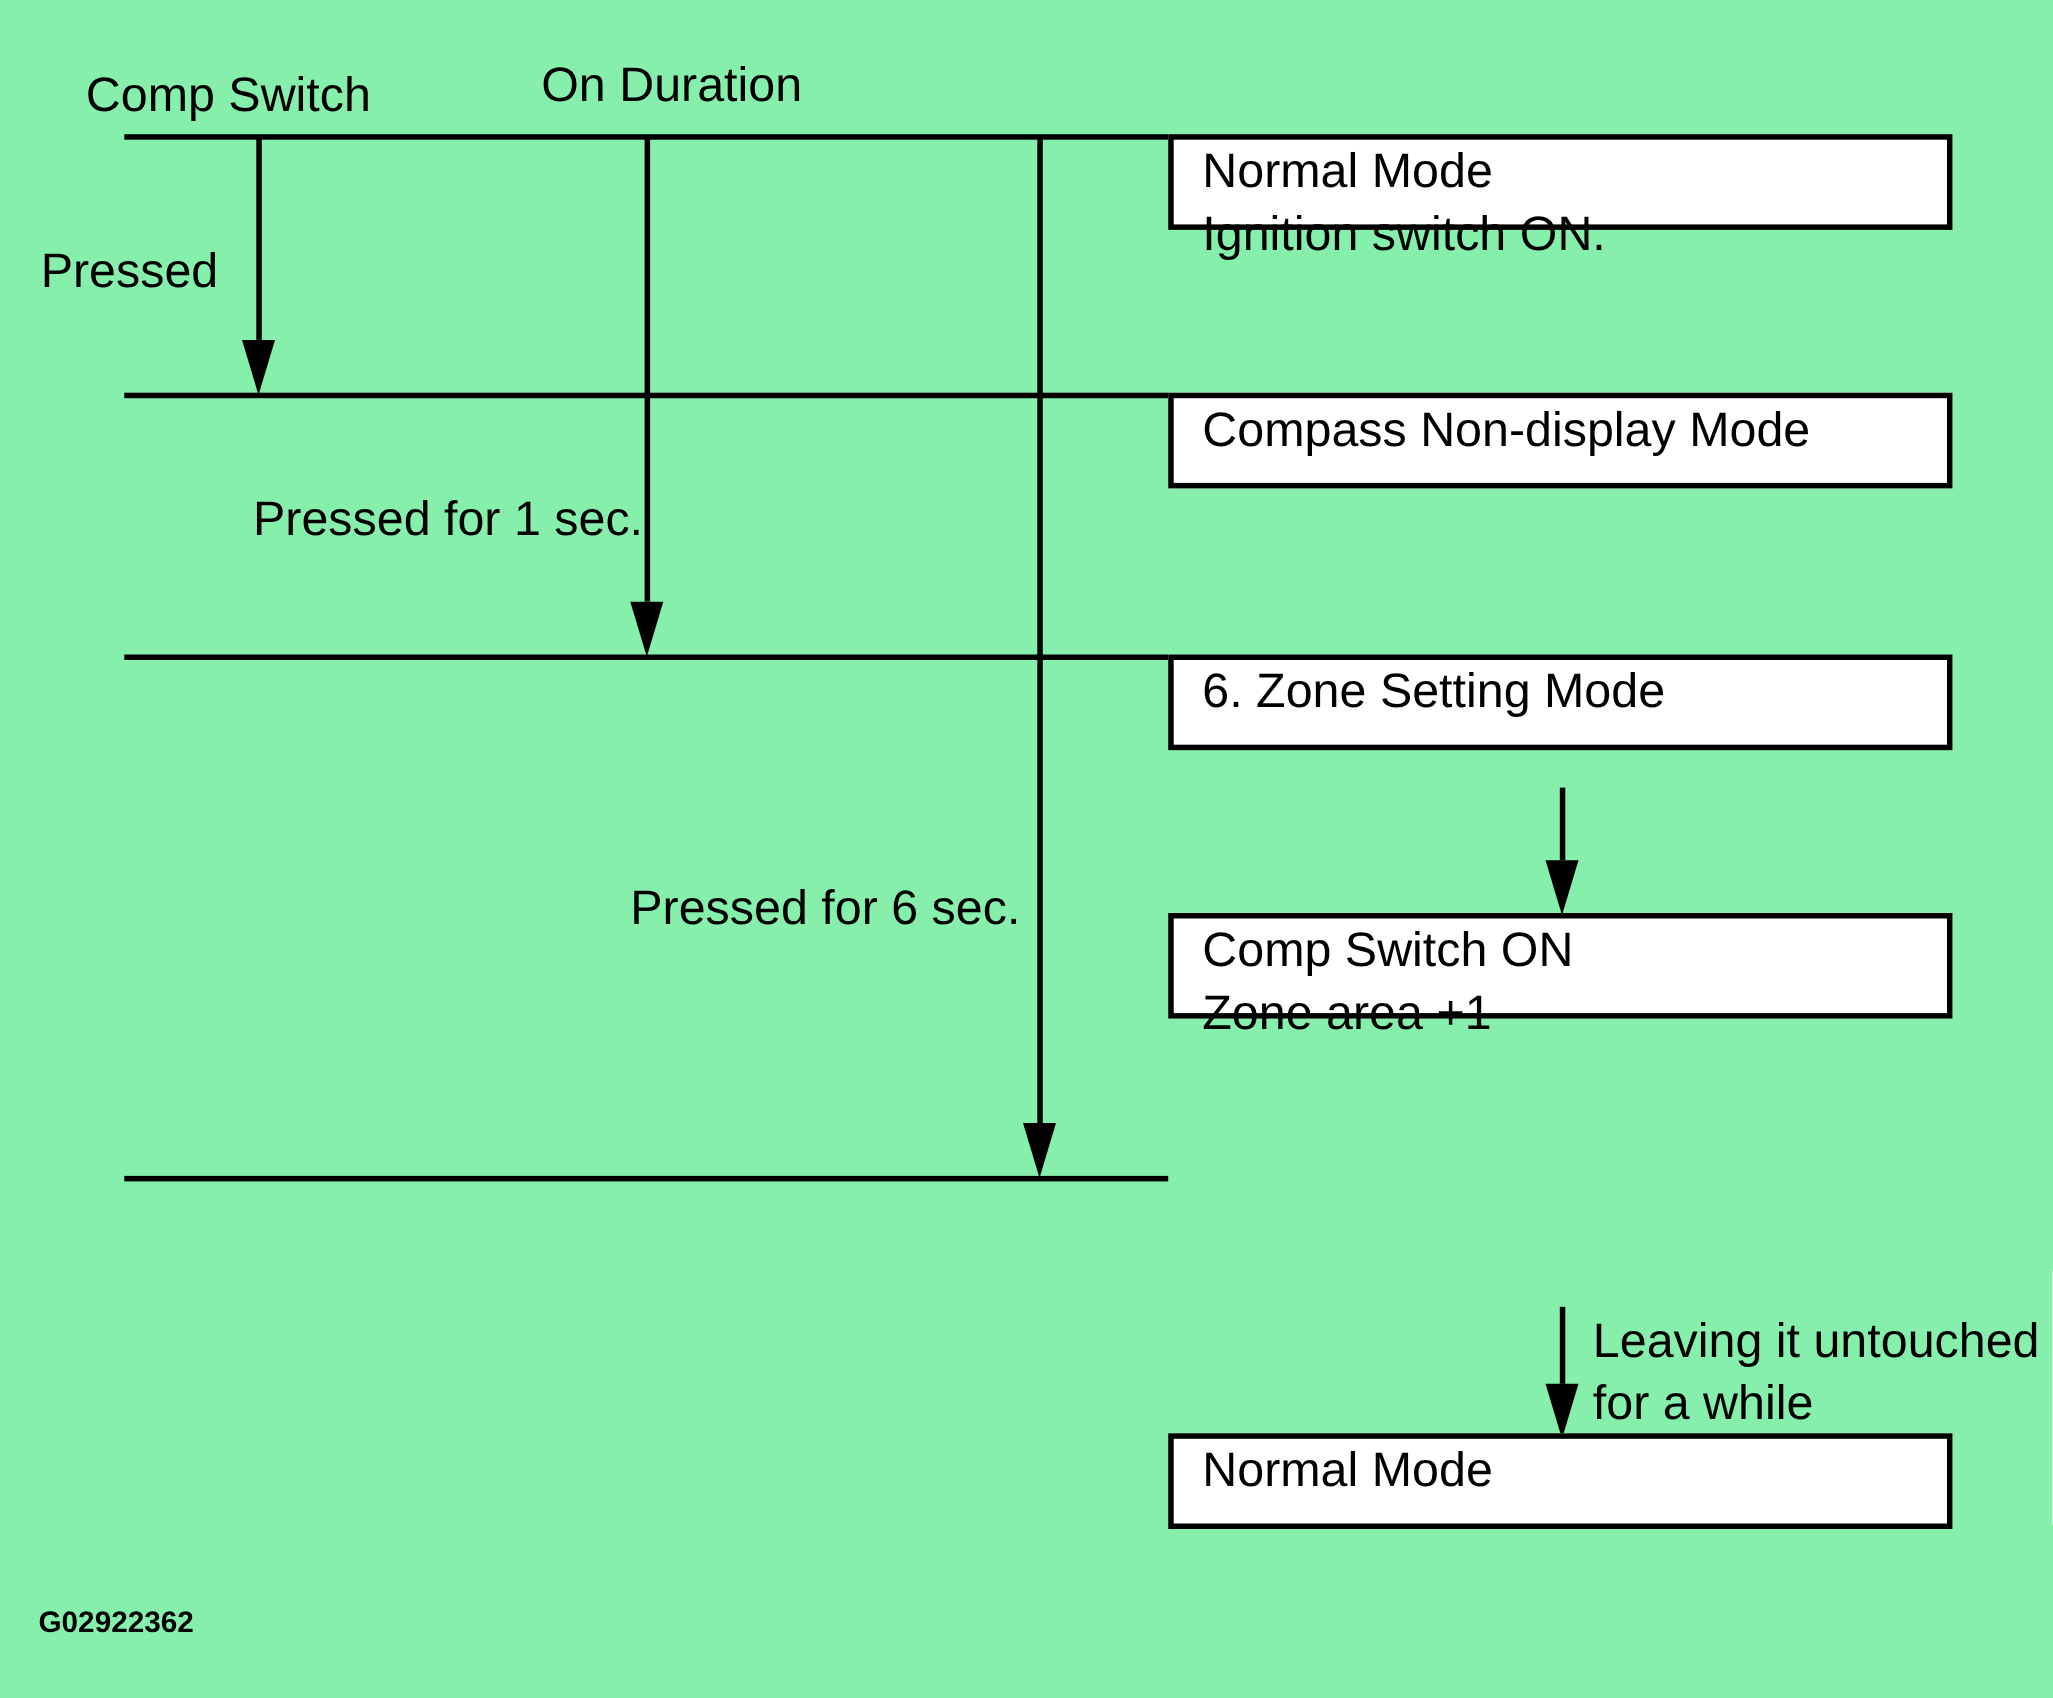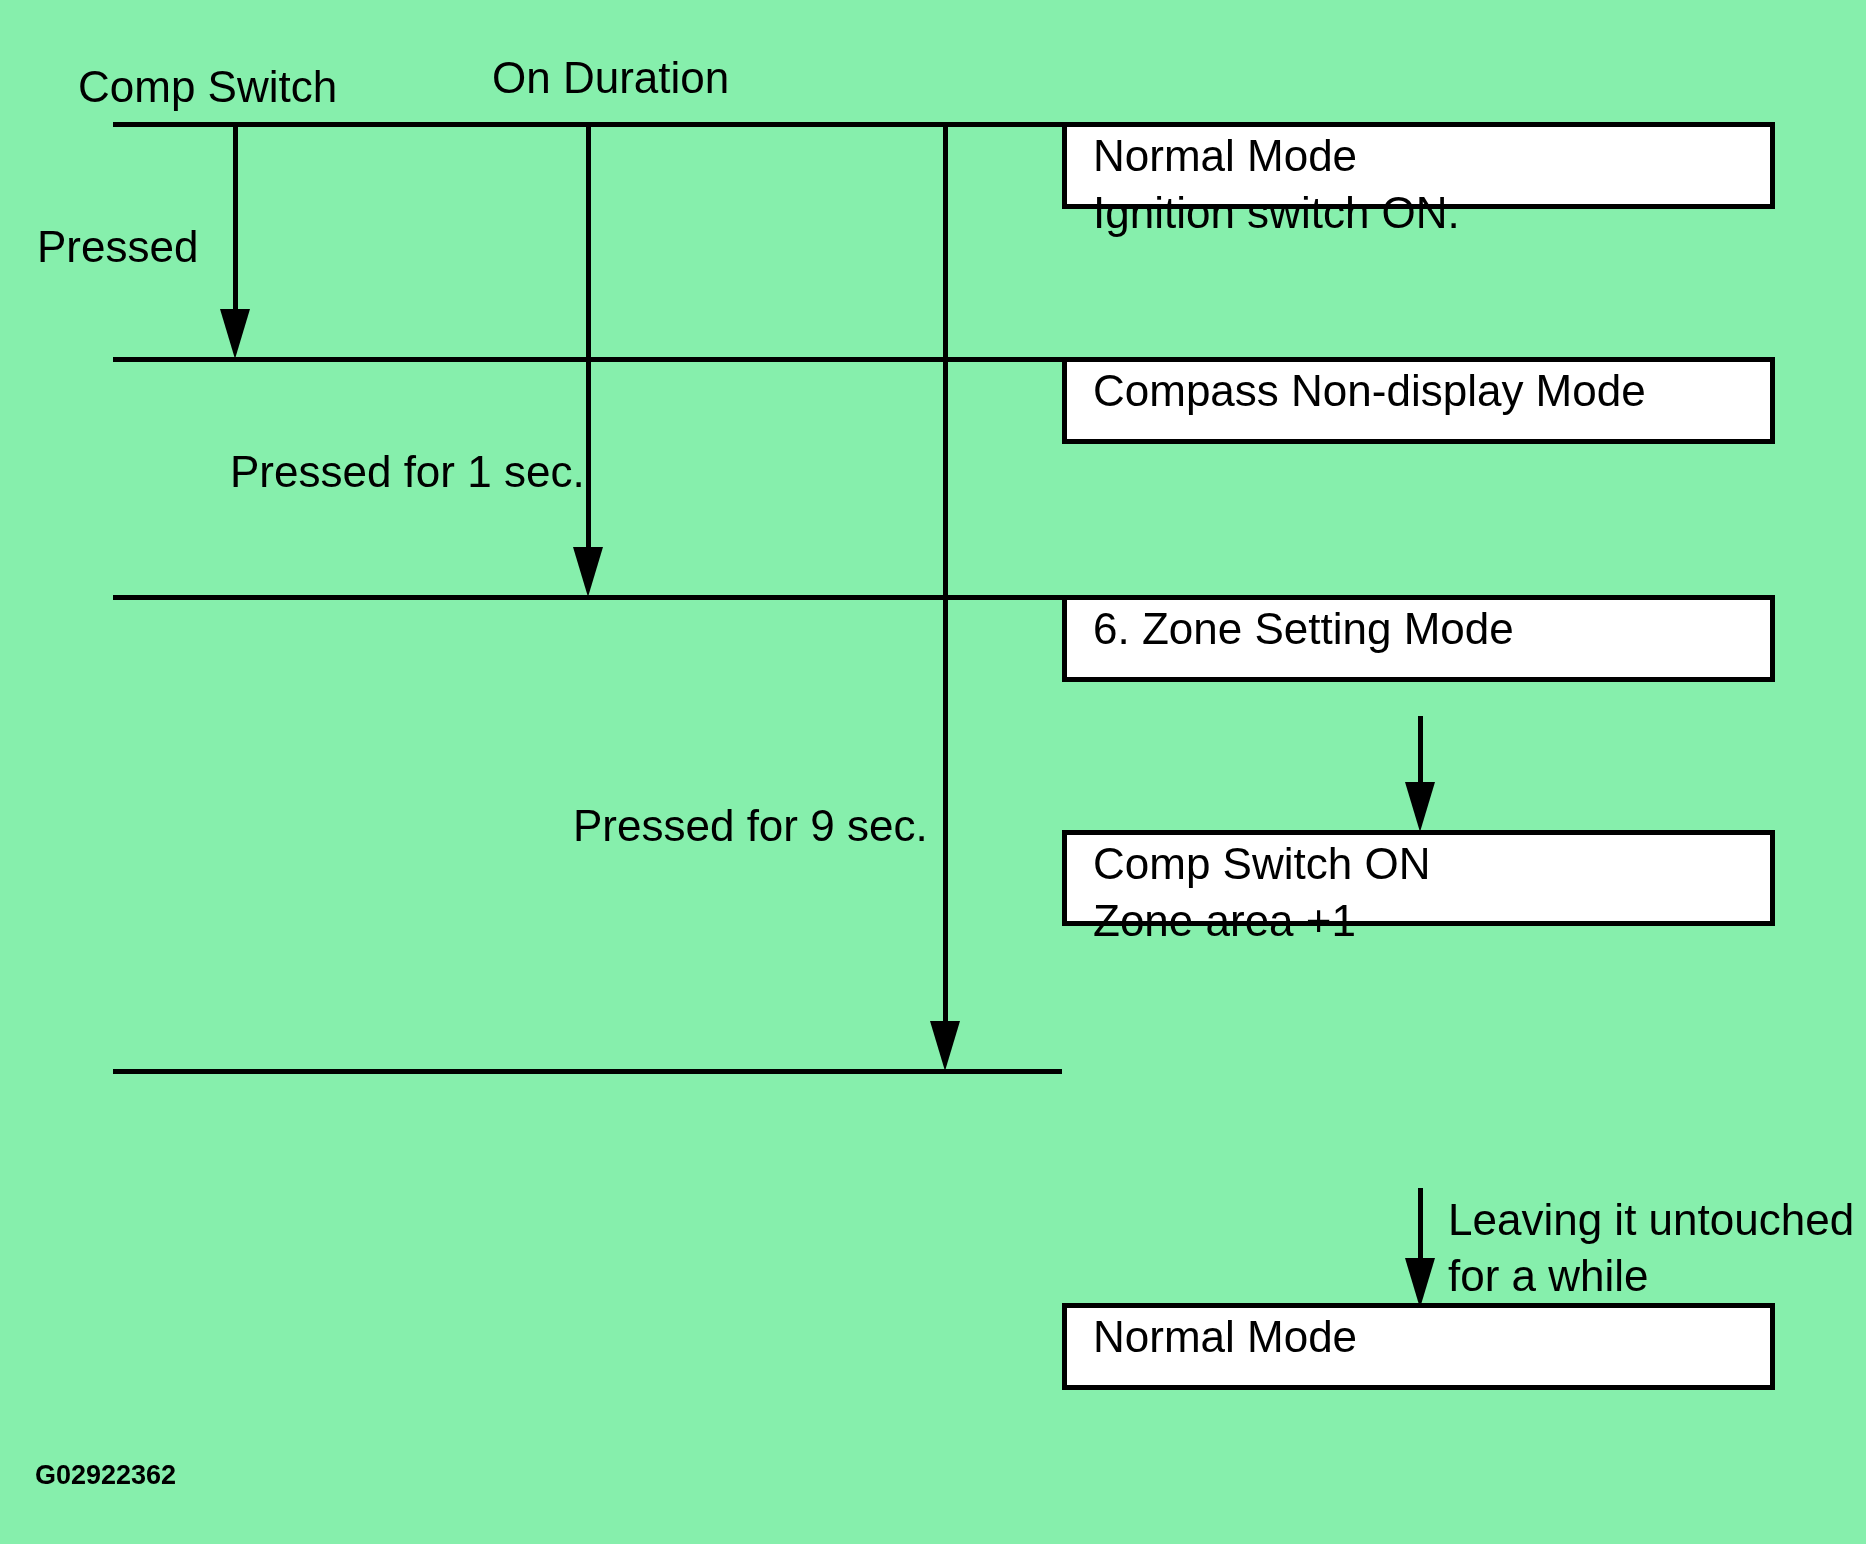--- a/index.html
+++ b/index.html
@@ -99,21 +99,21 @@
   <div class="lbl" id="lbl-comp-switch">Comp Switch</div>
   <div class="lbl" id="lbl-on-duration">On Duration</div>
 
   <div class="hline" id="hline-1"></div>
   <div class="hline" id="hline-2"></div>
   <div class="hline" id="hline-3"></div>
   <div class="hline" id="hline-4"></div>
 
   <div class="lbl" id="lbl-pressed">Pressed</div>
   <div class="lbl" id="lbl-pressed-3">Pressed for 1 sec.</div>
-  <div class="lbl" id="lbl-pressed-6">Pressed for 9 sec.</div>
+  <div class="lbl" id="lbl-pressed-6">Pressed for 6 sec.</div>
   <div class="lbl" id="lbl-leaving">
     <span style="display:block">Leaving it untouched</span>
     <span style="display:block">for a while</span>
   </div>
 
   <div class="vline" id="arrow-a-line"></div>
   <div class="ahead" id="arrow-a-head"></div>
 
   <div class="vline" id="arrow-b-line"></div>
   <div class="ahead" id="arrow-b-head"></div>

